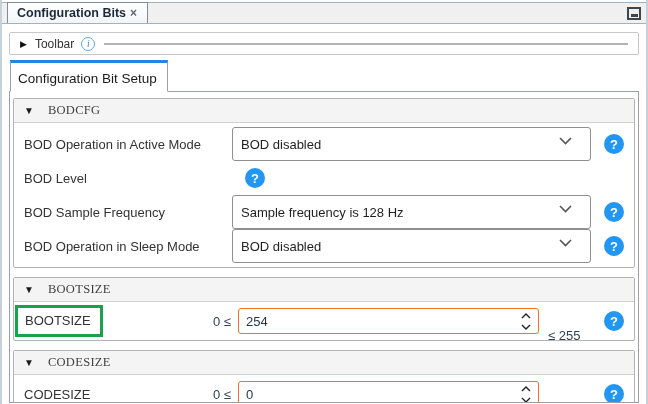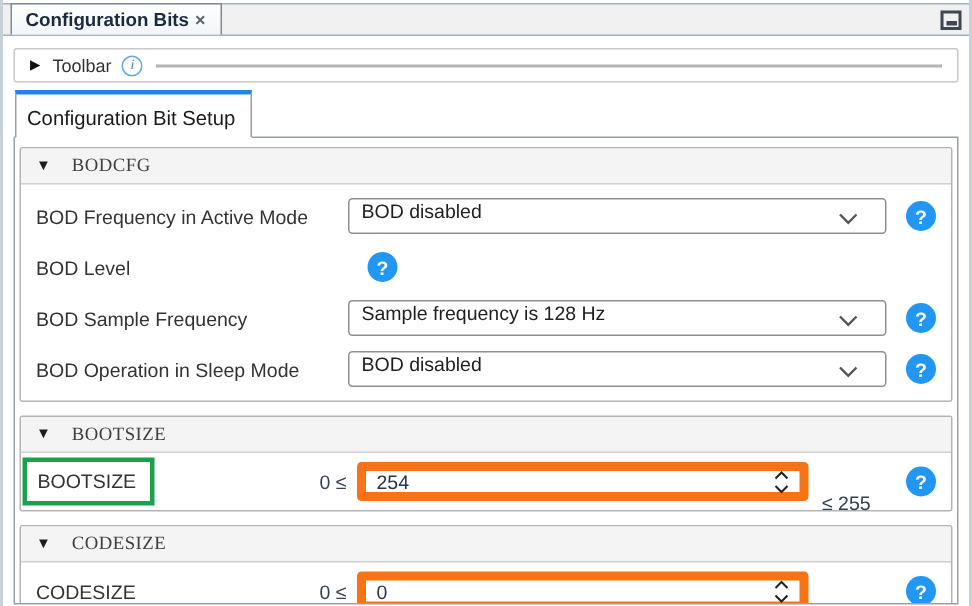--- a/index.html
+++ b/index.html
@@ -45,33 +45,33 @@
   .section { border:1px solid #b4b4b4; border-radius:2px; margin-bottom:9px; }
   .sec-header { display:flex; align-items:center; background:#f4f4f4; border-bottom:1px solid #d0d0d0;
                 padding:4px 10px; min-height:23px; cursor:default; }
   .sec-tri { font-size:10px; color:#1c1c1c; margin-right:14px; }
   .sec-title { font-size:12.5px; color:#3f3f3f; letter-spacing:.3px;font-family:Liberation Serif, serif; }
   .sec-body { padding:4px 0; }
 
   
   .dd-row { display:flex; align-items:center; height:34px; padding:0 10px; }
   .dd-label { width:208px; flex:none; color:#333; }
-  .combo { position:relative; flex:1; height:24px; border:1px solid #8f8f8f; border-radius:3px;
-           background:#fff; display:flex; padding:0 16px 0 8px; color:#1f1f1f; cursor:default; }
+  .combo { position:relative; flex:1; height:34px; border:1px solid #8f8f8f; border-radius:3px;
+           background:#fff; display:flex; align-items:center; padding:0 16px 0 8px; color:#1f1f1f; cursor:default; }
   .combo svg { position:absolute; right:18px; top:9px; }
   .help { width:20px; height:20px; border-radius:50%; background:#2196f3; color:#fff; font-weight:bold;
           font-size:13px; display:flex; align-items:center; justify-content:center; margin-left:13px; flex:none;
           cursor:default; }
 
   
   .sp-row { display:flex; align-items:center; height:38px; padding:0 10px; }
   .sp-label { color:#333; }
   .hl-green { border:3px solid #17a24b; padding:5px 9px 6px 7px; margin-left:-9px; }
   .sp-min { margin-left:auto; color:#334155; padding-right:7px; }
-  .spinbox { width:301px; height:26px; border:6px solid #f97316; border-radius:3px; background:#fff;
+  .spinbox { width:301px; height:26px; border:1px solid #f97316; border-radius:3px; background:#fff;
              display:flex; align-items:stretch; flex:none; }
   .spinbox input { flex:1; border:none; outline:none; font:13px "Liberation Sans", sans-serif;
                    color:#26364a; padding:0 4px 0 7px; min-width:0; background:transparent; }
   .spin-btns { width:24px; display:flex; flex-direction:column; align-items:center; justify-content:center; gap:3px; }
   .spin-btn { display:flex; align-items:center; justify-content:center; height:8px; cursor:default; background:none; border:none; padding:0; }
   .sp-max { color:#334155; padding:0 0 0 9px; width:52px; flex:none;margin-top:28px; }
 </style>
 </head>
 <body>
 
@@ -102,21 +102,21 @@
     
     <div class="panel">
 
       <div class="section">
         <div class="sec-header">
           <span class="sec-tri">▼</span>
           <span class="sec-title">BODCFG</span>
         </div>
         <div class="sec-body">
           <div class="dd-row">
-            <span class="dd-label">BOD Frequency in Active Mode</span>
+            <span class="dd-label">BOD Operation in Active Mode</span>
             <div class="combo">
               <span>BOD disabled</span>
               <svg width="13" height="8" viewBox="0 0 13 8">
                   <path d="M1 1 L6.5 6.5 L12 1" fill="none" stroke="#555" stroke-width="1.6"></path>
                 </svg>
             </div>
             <div class="help">?</div>
           </div>
           <div class="dd-row">
             <span class="dd-label">BOD Level</span>

